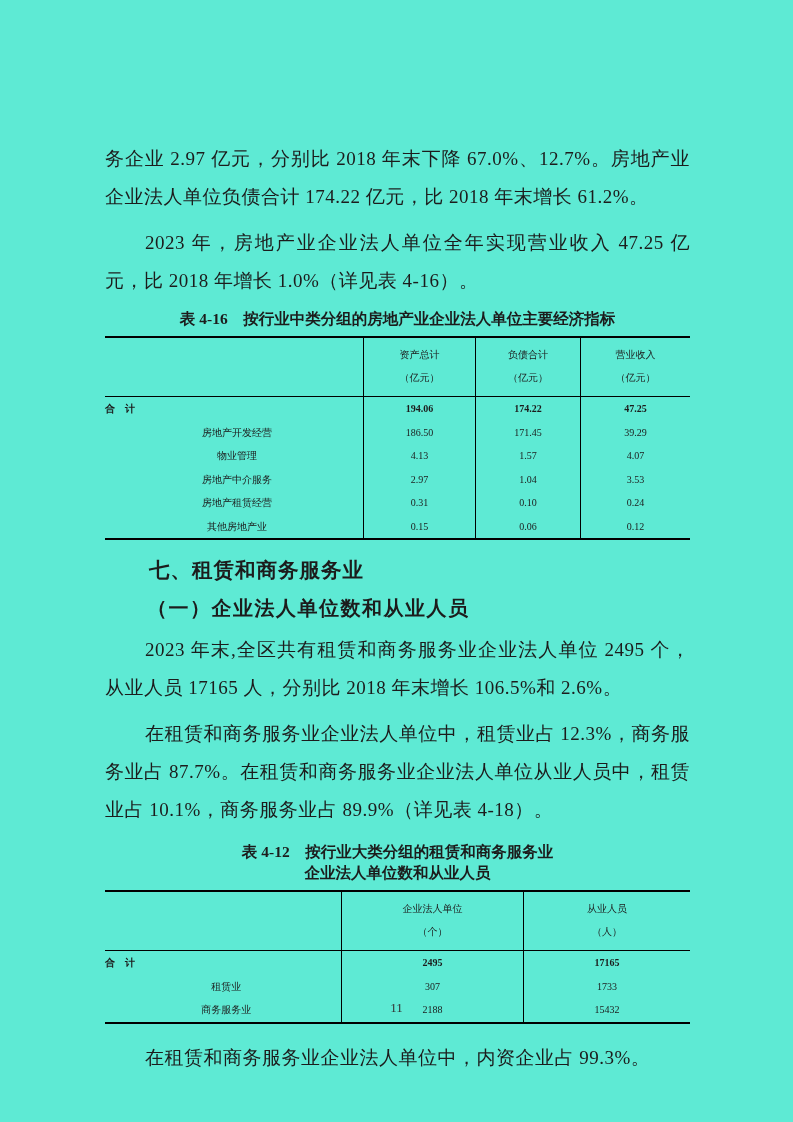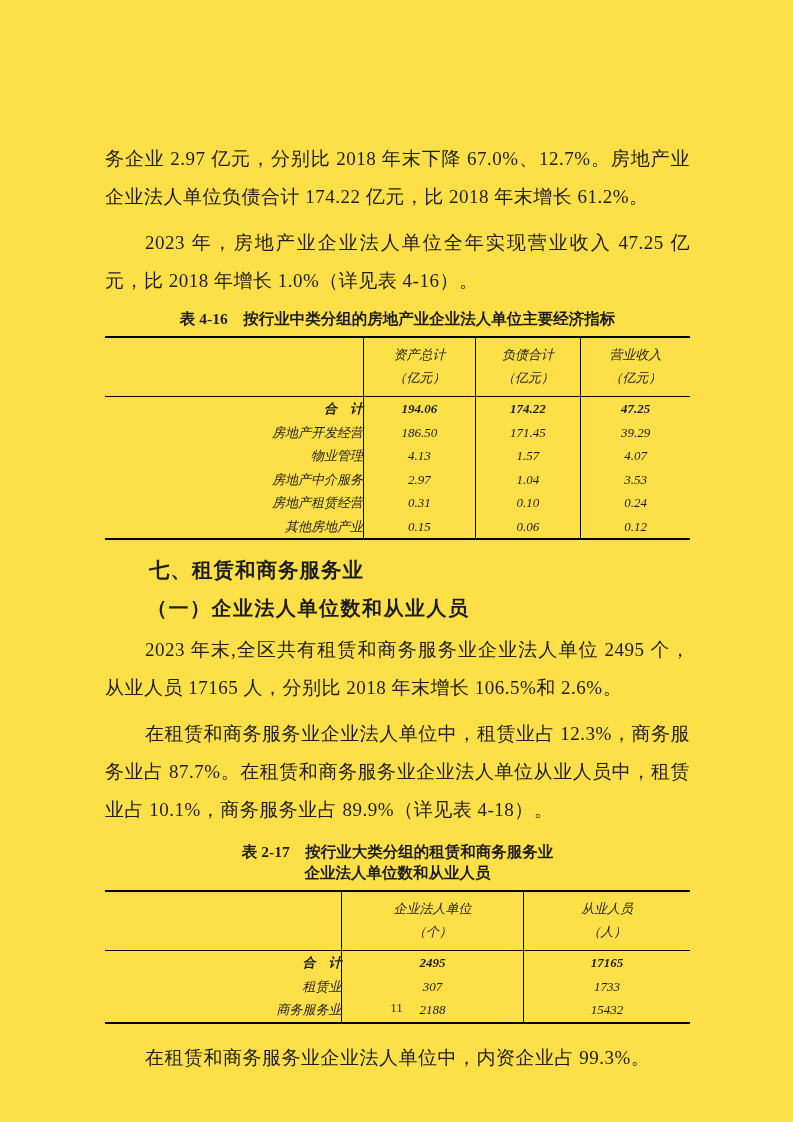--- a/index.html
+++ b/index.html
@@ -1,21 +1,21 @@
 <!DOCTYPE html>
 <html><head>
 <meta charset="utf-8">
 <style>
   html, body { margin:0; padding:0; background:#e8e8e8; }
   .page {
     position: relative;
     width: 793px;
     height: 1122px;
     margin: 0 auto;
-    background: #fde047;
+    background: #5eead4;
     font-family: "Liberation Serif", "DejaVu Serif", serif;
     color: #1c1c1c;
     overflow: hidden;
   }
   .content {
     position: absolute;
     left: 105px;
     top: 140px;
     width: 585px;
   }
@@ -36,47 +36,46 @@
     margin: 8px 0 7px 0;
   }
   .table-caption.t17-cap { margin-top: 12px; }
 
   table.stat-table {
     border-collapse: collapse;
     width: 585px;
     table-layout: fixed;
     border-top: 2.5px solid #000;
     border-bottom: 2.5px solid #000;
-    font-size: 13px;
-    font-style: italic;
+    font-size: 10px;
   }
   table.stat-table thead th {
     border-bottom: 1.5px solid #000;
     font-weight: normal;
     text-align: center;
     padding: 5px 0 7px 0;
     line-height: 23px;
     vertical-align: middle;
   }
   table.stat-table th + th,
   table.stat-table td + td { border-left: 1px solid #000; }
   table.stat-table tbody td {
     height: 23.5px;
     padding: 0;
     text-align: center;
     vertical-align: middle;
     line-height: 23.5px;
   }
   table.stat-table tbody td.row-label {
-    text-align: right;
+    text-align: center;
     padding-left: 6px;
   }
   table.stat-table tbody tr.total-row td { font-weight: bold; }
   table.stat-table tbody tr.total-row td.row-label {
-    text-align: right;
+    text-align: left;
     padding-left: 0;
   }
 
   h2.section-heading {
     font-family: "Liberation Sans", "DejaVu Sans", sans-serif;
     font-size: 20.5px;
     font-weight: bold;
     margin: 15px 0 8px 44px;
     line-height: 30px;
     letter-spacing: 1px;
@@ -174,21 +173,21 @@
       </tbody>
     </table>
 
     <h2 class="section-heading">七、租赁和商务服务业</h2>
     <h3 class="sub-heading">（一）企业法人单位数和从业人员</h3>
 
     <p class="body-text indent">2023 年末,全区共有租赁和商务服务业企业法人单位 2495 个，从业人员 17165 人，分别比 2018 年末增长 106.5%和 2.6%。</p>
     <p class="body-text indent">在租赁和商务服务业企业法人单位中，租赁业占 12.3%，商务服务业占 87.7%。在租赁和商务服务业企业法人单位从业人员中，租赁业占 10.1%，商务服务业占 89.9%（详见表 4-18）。</p>
 
     <div class="table-caption t17-cap">
-      <div>表 2-17　按行业大类分组的租赁和商务服务业</div>
+      <div>表 4-12　按行业大类分组的租赁和商务服务业</div>
       <div>企业法人单位数和从业人员</div>
     </div>
 
     <table class="stat-table">
       <colgroup>
         <col style="width:40.5%">
           <col style="width:31%">
           <col style="width:28.5%">
       </colgroup>
       <thead>

